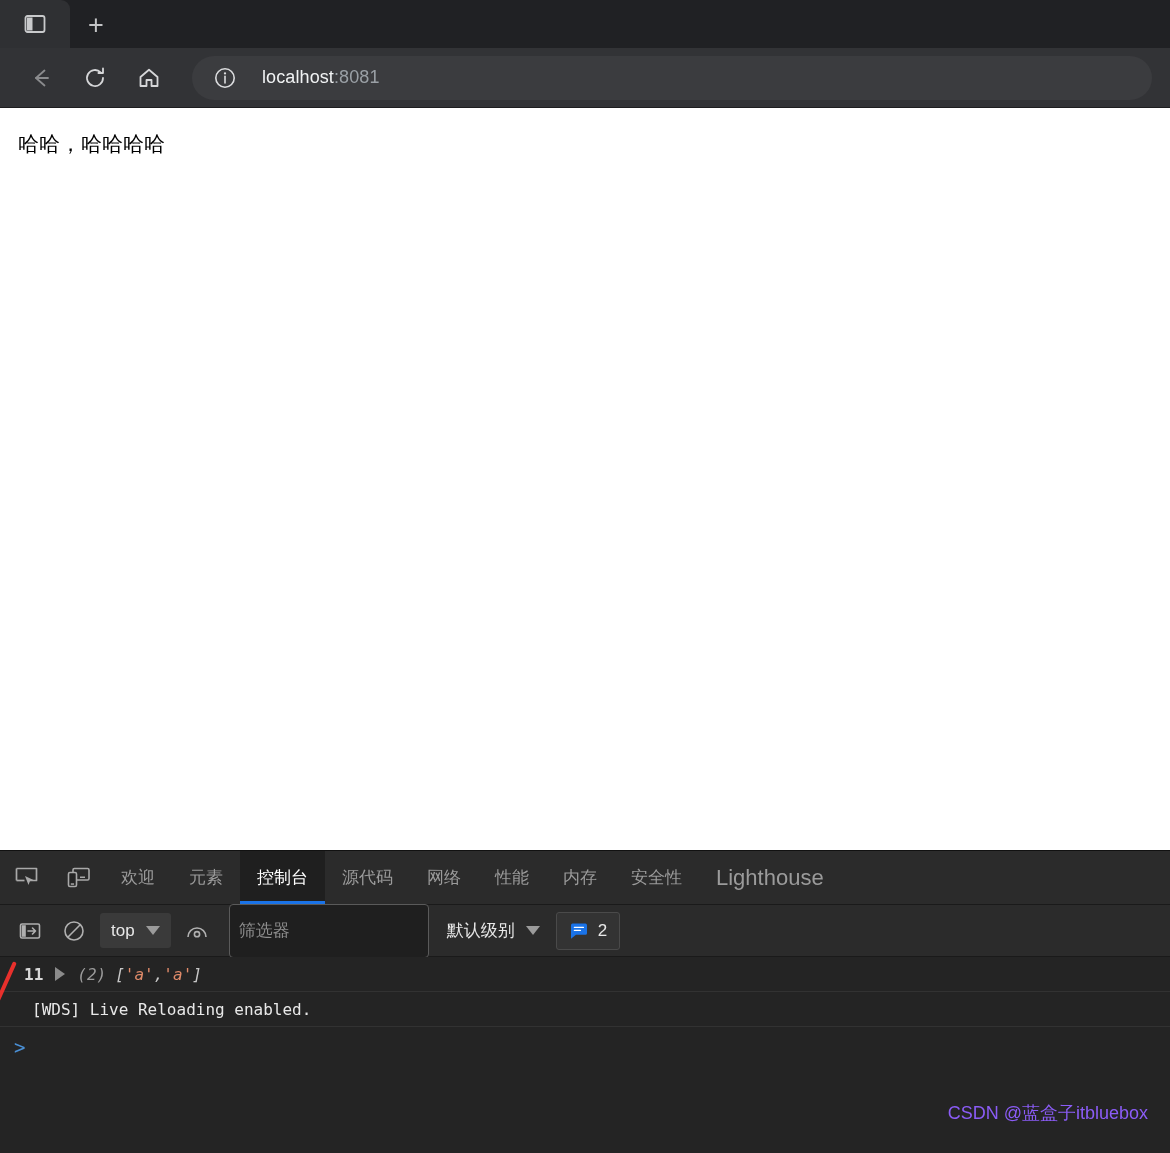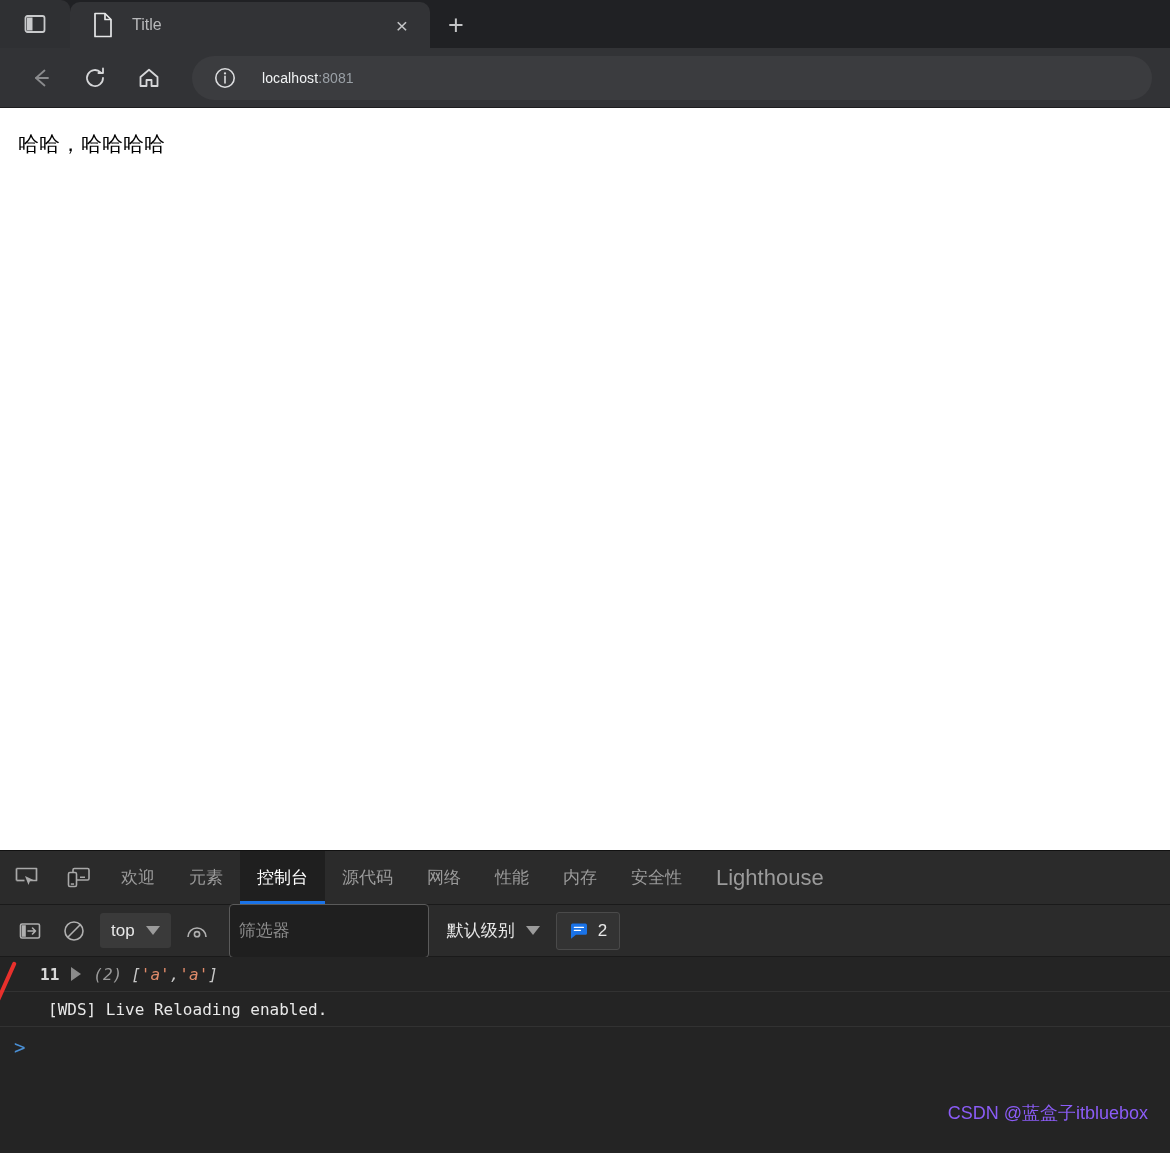--- a/index.html
+++ b/index.html
@@ -54,21 +54,21 @@
     width:46px; height:46px; flex:0 0 46px;
     display:flex; align-items:center; justify-content:center;
     margin-right:8px;
   }
   .omnibox {
     flex:1; height:44px; background:#3b3c3f; border-radius:22px;
     display:flex; align-items:center; padding:0 18px; margin-left:12px;
   }
   .omni-info { width:30px; height:30px; flex:0 0 30px; margin-right:22px;
     display:flex; align-items:center; justify-content:center; }
-  .omni-url { font-size:14px; color:#9aa0a6; letter-spacing:.1px; }
+  .omni-url { font-size:18px; color:#9aa0a6; letter-spacing:.1px; }
   .omni-url b { color:#f1f3f4; font-weight:400; }
 
   
   .viewport {
     flex:1 1 auto; background:#ffffff;
     padding:22px 18px; overflow:hidden;
   }
   .page-text { font-size:21px; color:#000; line-height:1.35; }
 
   
@@ -129,21 +129,21 @@
     height:38px; background:#333333; border:1px solid #4a4a4a;
     border-radius:3px; display:flex; align-items:center;
     padding:0 12px; margin-left:16px; gap:9px;
   }
   .msg-badge .count { color:#e8e8e8; font-size:17px; }
 
   
   .console-body { flex:1 1 auto; background:#242424; overflow:hidden; }
   .crow {
     min-height:35px; display:flex; align-items:center;
-    padding:4px 0 4px 18px; border-bottom:1px solid #323232;
+    padding:4px 0 4px 2px; border-bottom:1px solid #323232;
     font-family:"DejaVu Sans Mono", monospace; font-size:16px;
     position:relative;
   }
   .crow .gutter { width:22px; flex:0 0 22px; }
   .ln { color:#d8d8d8; font-weight:bold; margin-right:8px; }
   .disc {
     width:0; height:0; margin:0 12px 0 4px;
     border-top:7px solid transparent; border-bottom:7px solid transparent;
     border-left:10px solid #8b8b8b;
   }
@@ -176,30 +176,20 @@
 <div class="tabstrip">
   <div class="panel-toggle">
     <span>
       <svg width="22" height="22" viewBox="0 0 22 22">
         <rect x="1.5" y="3" width="19" height="16" rx="2" fill="none" stroke="#c9cacc" stroke-width="1.8"></rect>
         <rect x="3" y="4.5" width="5.5" height="13" fill="#c9cacc"></rect>
       </svg>
     </span>
   </div>
 
-  <div class="tab">
-    <span class="tab-favicon">
-      <svg width="22" height="26" viewBox="0 0 22 26">
-        <path d="M3 1.5h10l6 6v17H3z" fill="none" stroke="#e6e7e8" stroke-width="1.7" stroke-linejoin="round"></path>
-        <path d="M13 1.5v6h6" fill="none" stroke="#e6e7e8" stroke-width="1.7" stroke-linejoin="round"></path>
-      </svg>
-    </span>
-    <span class="tab-title">Title</span>
-    <span class="tab-close">×</span>
-  </div>
 
   <div class="newtab">+</div>
 </div>
 
 <div class="navbar">
   <div class="navbtn">
     <span>
       <svg width="26" height="26" viewBox="0 0 26 26">
         <path d="M16.5 5.5L8 13l8.5 7.5" fill="none" stroke="#8a8b8d" stroke-width="1.8" stroke-linecap="round" stroke-linejoin="round"></path>
         <path d="M8 13h12" fill="none" stroke="#8a8b8d" stroke-width="1.8" stroke-linecap="round"></path>

